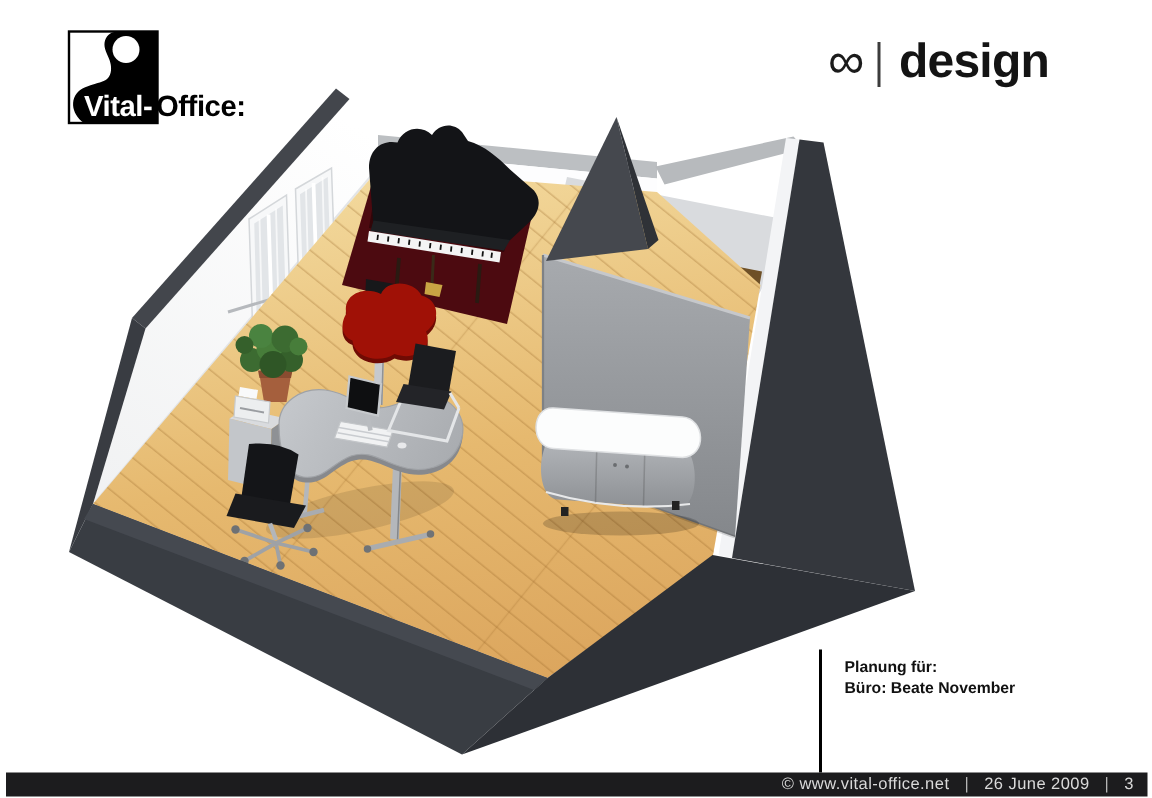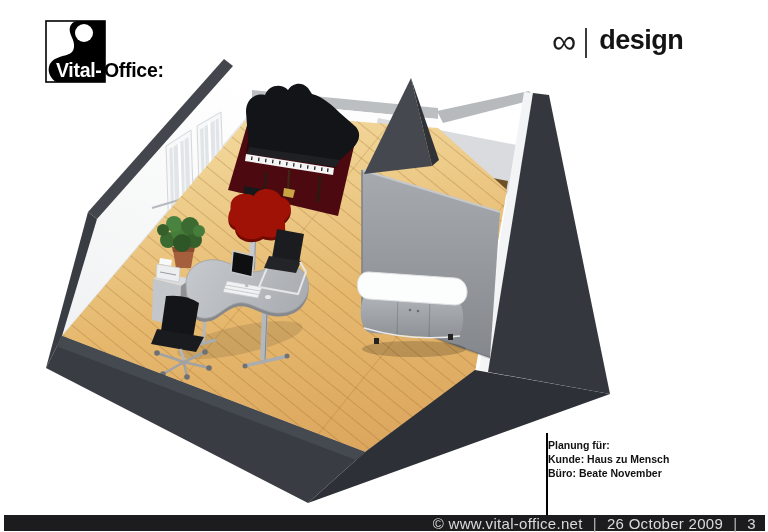--- a/index.html
+++ b/index.html
@@ -3,30 +3,30 @@
 <meta charset="utf-8">
 <style>
   html,body{margin:0;padding:0;background:#fff;}
   .page{position:relative;width:768px;height:532px;background:#ffffff;overflow:hidden;
         font-family:"Liberation Sans",sans-serif;}
   
   .logo-left{position:absolute;left:43px;top:19px;width:170px;height:72px;}
   .logo-right{position:absolute;left:552px;top:22px;height:42px;display:flex;align-items:center;}
   .logo-right .inf{font-size:34px;color:#1b1b1b;line-height:1;margin-right:9px;transform:translateY(-2px);}
   .logo-right .vbar{width:2px;height:30px;background:#3c3c3c;margin-right:12px;}
-  .logo-right .brand{font-size:27px;font-weight:700;color:#141414;letter-spacing:-0.5px;transform:translateY(-3px);}
+  .logo-right .brand{font-size:32px;font-weight:700;color:#141414;letter-spacing:-0.5px;transform:translateY(-3px);}
   
   .project-info{position:absolute;left:546px;top:433px;width:216px;height:82px;
-                border-left:2px solid #000;box-sizing:border-box;
+                border-left:2px solid #000;padding-left:15px;box-sizing:border-box;
                 display:flex;flex-direction:column;justify-content:flex-start;padding-top:5px;}
   .project-info div{font-size:10.5px;font-weight:700;color:#111;line-height:14px;white-space:nowrap;}
   
   .footer{position:absolute;left:4px;top:515px;width:761px;height:16px;background:#1c1c1e;
           display:flex;align-items:center;justify-content:flex-end;padding-right:9px;box-sizing:border-box;}
-  .footer span{font-size:15px;color:#dadada;letter-spacing:0.3px;line-height:1;}
+  .footer span{font-size:11px;color:#dadada;letter-spacing:0.3px;line-height:1;}
   .footer .sep{margin:0 10px;color:#b5b5b5;}
   .scene{position:absolute;left:0;top:0;}
   text.logo-txt{font-family:"Liberation Sans",sans-serif;font-weight:700;font-size:19.5px;letter-spacing:-0.3px;}
 </style>
 </head>
 <body>
 
 <div class="page">
 
   <svg class="scene" width="768" height="532" viewBox="0 0 768 532">
@@ -269,25 +269,24 @@
   </svg>
 
   <div class="logo-right">
     <span class="inf">∞</span>
     <span class="vbar"></span>
     <span class="brand">design</span>
   </div>
 
   <div class="project-info">
     <div>Planung für:</div>
-    <div>Kunde: Haus zu Mensch</div>
     <div>Büro: Beate November</div>
   </div>
 
   <div class="footer">
     <span>© www.vital-office.net</span>
     <span class="sep">|</span>
-    <span>26 October 2009</span>
+    <span>26 June 2009</span>
     <span class="sep">|</span>
     <span>3</span>
   </div>
 
 </div>
 
 </body></html>

